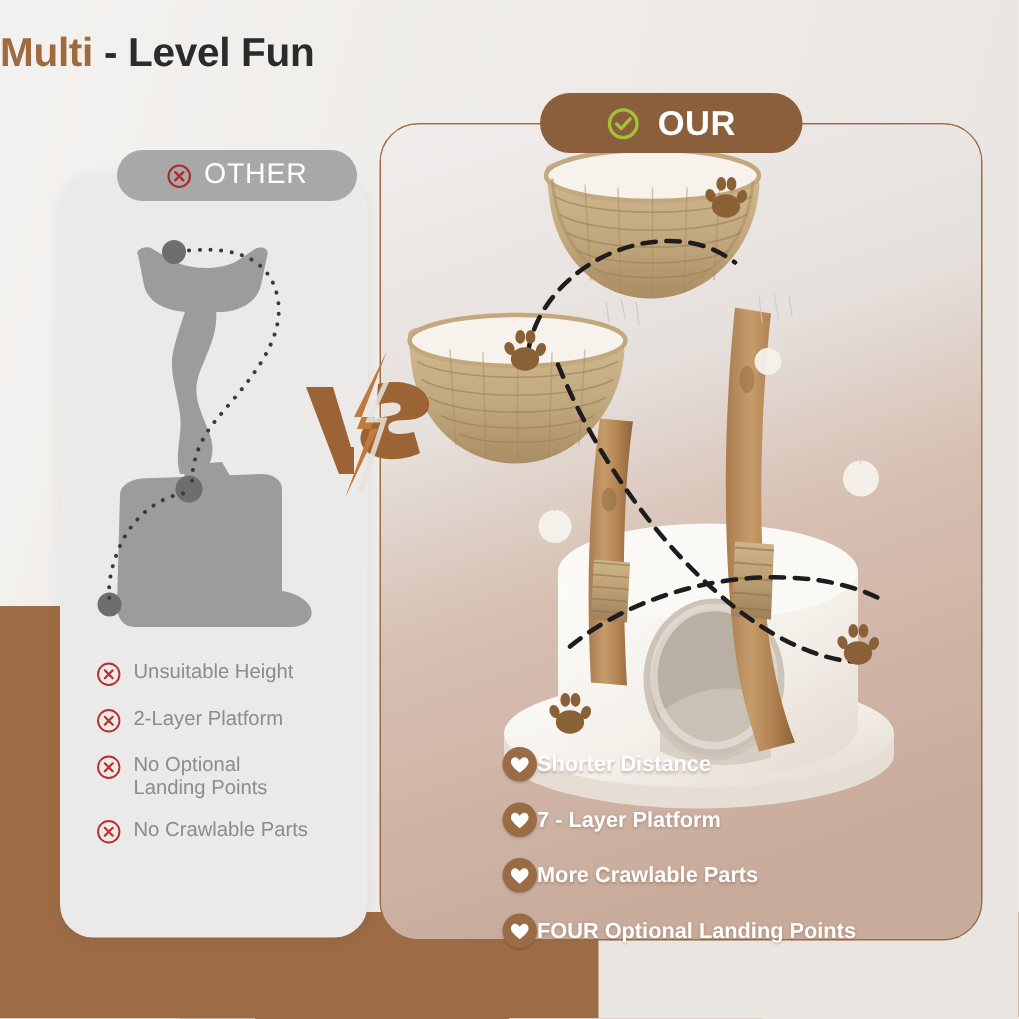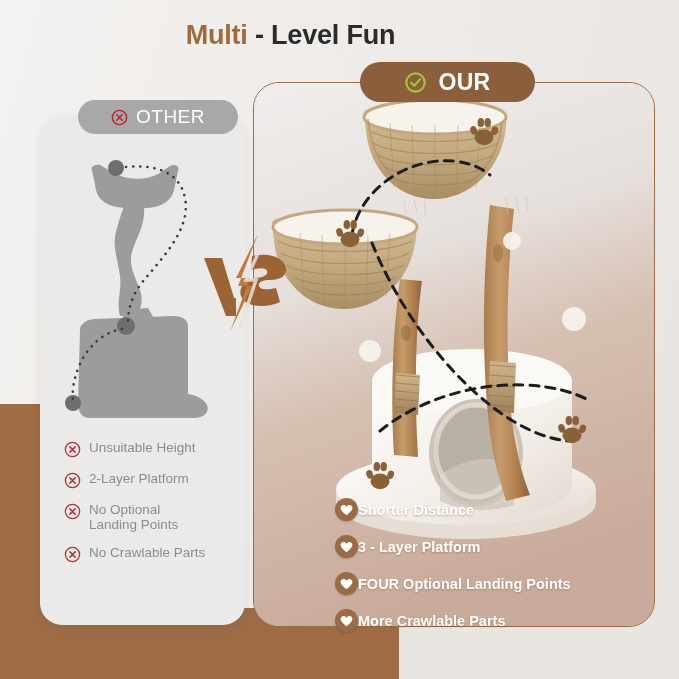--- a/index.html
+++ b/index.html
@@ -22,21 +22,21 @@
   .bg-brown3{
     position:absolute;left:120px;top:608px;width:660px;height:71px;background:#9d6c45;
   }
   .bg-right-light{
     position:absolute;right:0;top:608px;width:280px;height:71px;
     background:#e9e6e2;
   }
 
   
   .title{
-    position:absolute;top:20px;left:0;width:581px;text-align:center;
+    position:absolute;top:20px;left:0;width:581px;text-align:left;
     font-size:27px;font-weight:bold;letter-spacing:-0.2px;color:#2b2b2b;
     white-space:nowrap;
   }
   .title .accent{color:#a06a3f;}
 
   
   .card-left{
     position:absolute;left:40px;top:117px;width:205px;height:508px;
     background:#ebeae8;border-radius:22px;
     box-shadow:0 2px 10px rgba(0,0,0,.07);
@@ -375,36 +375,36 @@
       </span>
       <span class="txt">Shorter Distance</span>
     </div>
 
     <div class="li-r">
       <span class="heart-circle">
         <svg width="13" height="12" viewBox="0 0 20 18">
             <path d="M10 17 C3 11.5 0.6 8.2 1 5.2 C1.4 2.2 4 0.6 6.4 1.3 C8 1.8 9.3 3 10 4.3 C10.7 3 12 1.8 13.6 1.3 C16 0.6 18.6 2.2 19 5.2 C19.4 8.2 17 11.5 10 17 Z" fill="#ffffff"></path>
           </svg>
       </span>
-      <span class="txt">3 - Layer Platform</span>
+      <span class="txt">7 - Layer Platform</span>
     </div>
 
     <div class="li-r">
       <span class="heart-circle">
         <svg width="13" height="12" viewBox="0 0 20 18">
             <path d="M10 17 C3 11.5 0.6 8.2 1 5.2 C1.4 2.2 4 0.6 6.4 1.3 C8 1.8 9.3 3 10 4.3 C10.7 3 12 1.8 13.6 1.3 C16 0.6 18.6 2.2 19 5.2 C19.4 8.2 17 11.5 10 17 Z" fill="#ffffff"></path>
           </svg>
       </span>
-      <span class="txt">FOUR Optional Landing Points</span>
+      <span class="txt">More Crawlable Parts</span>
     </div>
 
     <div class="li-r">
       <span class="heart-circle">
         <svg width="13" height="12" viewBox="0 0 20 18">
             <path d="M10 17 C3 11.5 0.6 8.2 1 5.2 C1.4 2.2 4 0.6 6.4 1.3 C8 1.8 9.3 3 10 4.3 C10.7 3 12 1.8 13.6 1.3 C16 0.6 18.6 2.2 19 5.2 C19.4 8.2 17 11.5 10 17 Z" fill="#ffffff"></path>
           </svg>
       </span>
-      <span class="txt">More Crawlable Parts</span>
+      <span class="txt">FOUR Optional Landing Points</span>
     </div>
 
   </div>
 
 </div>
 
 </body></html>

